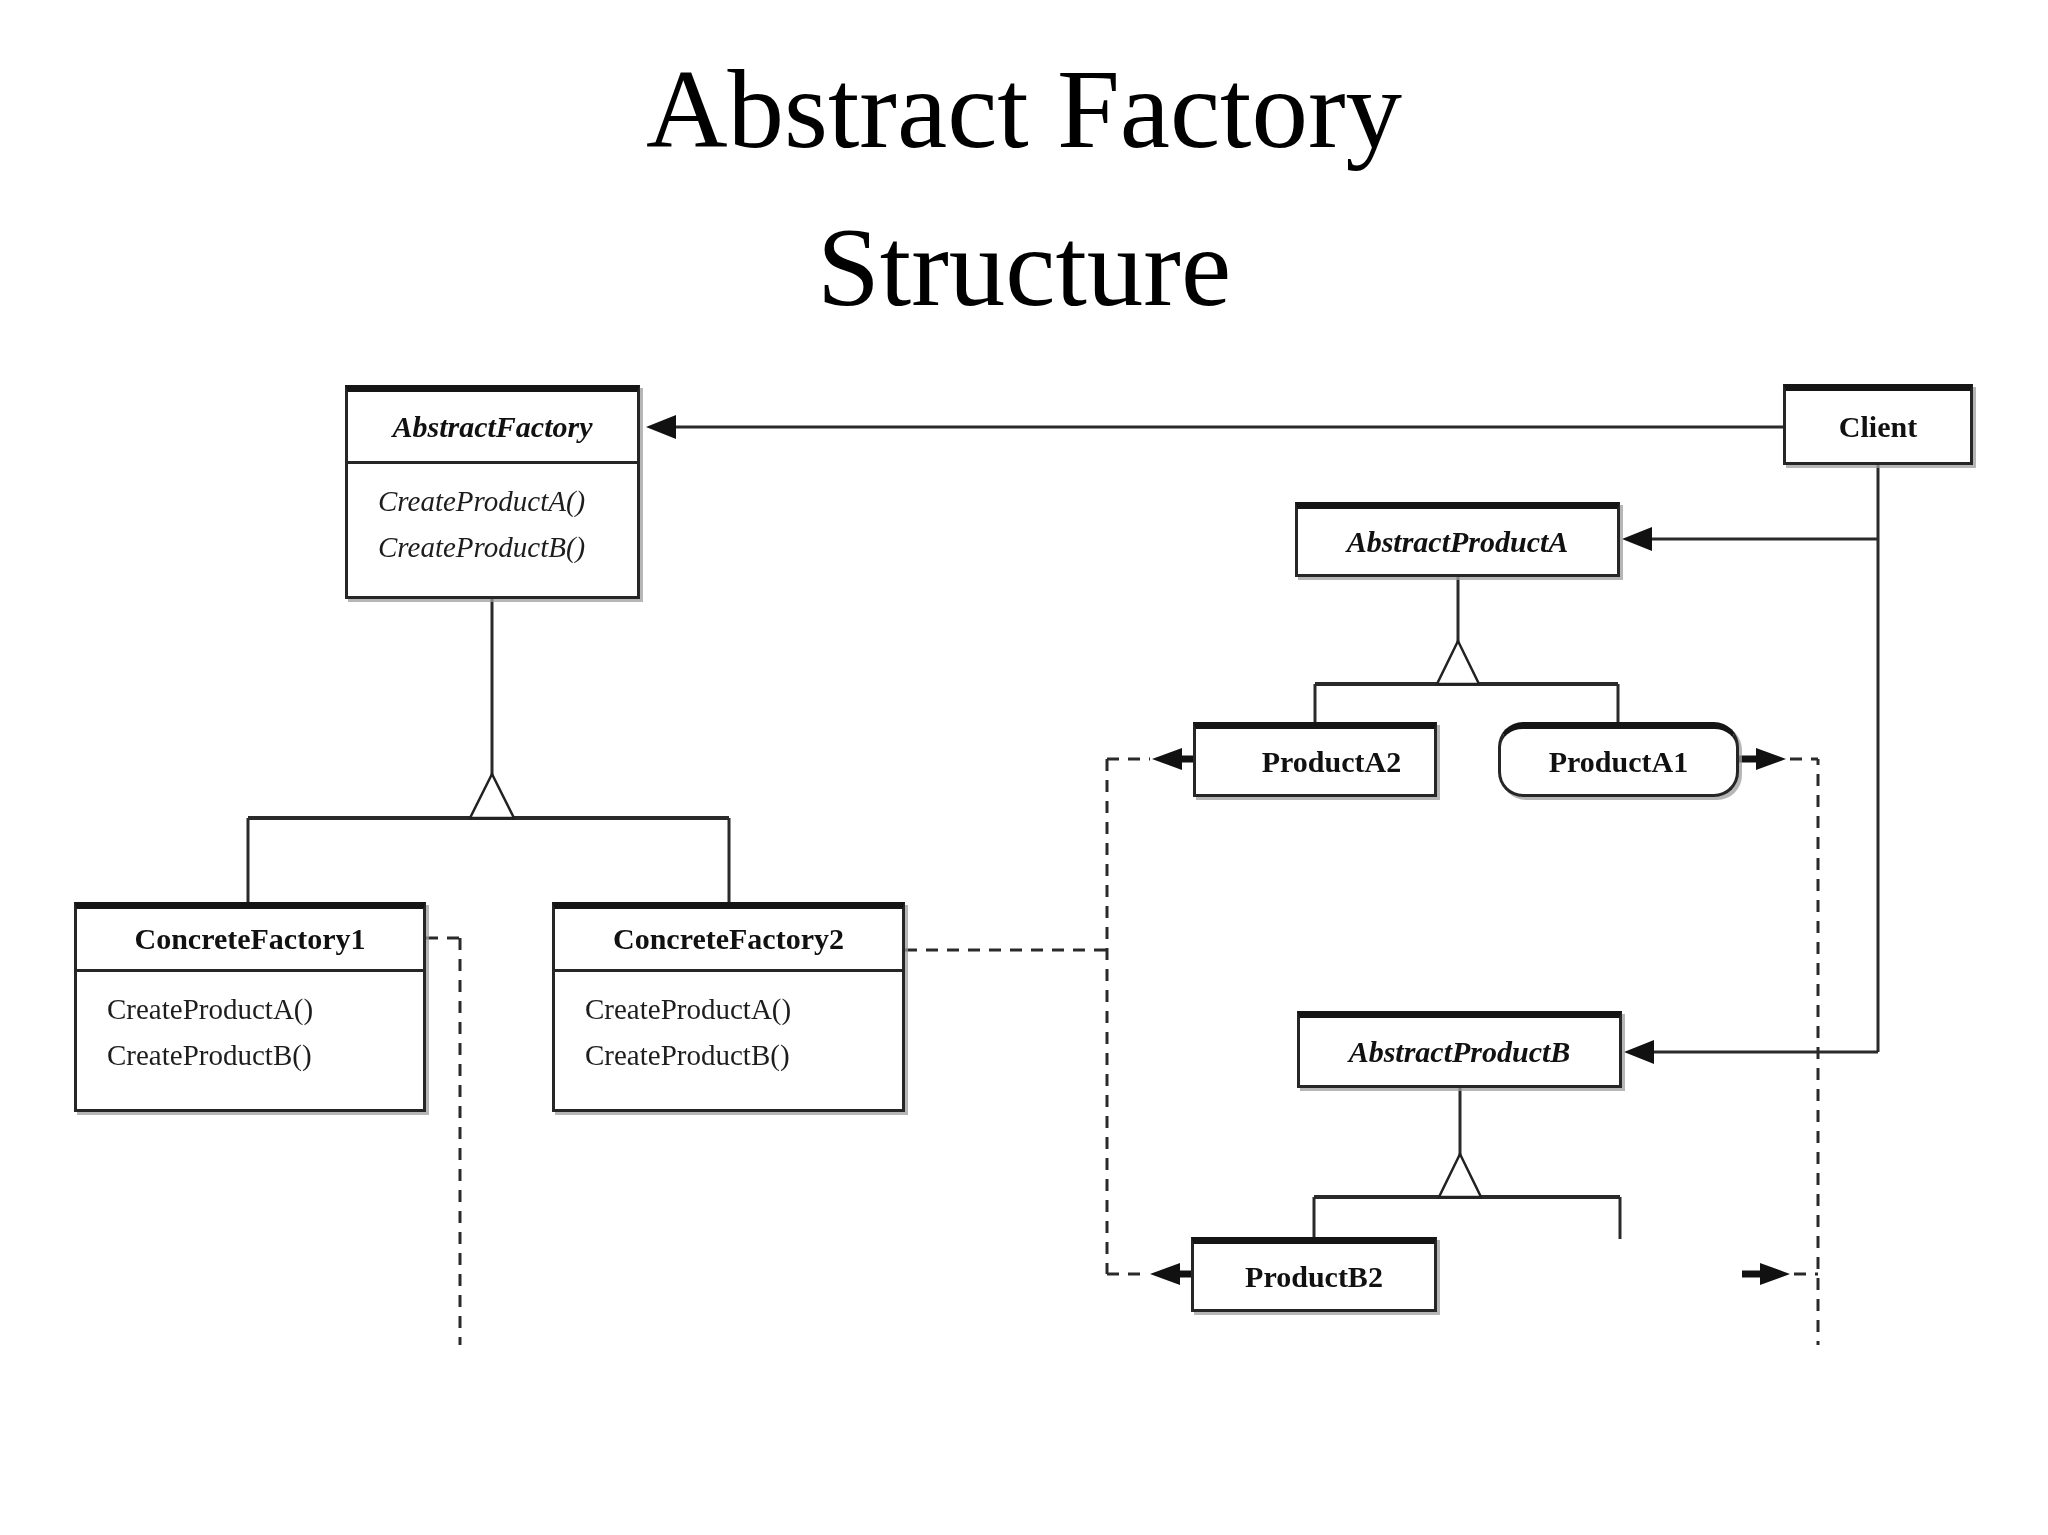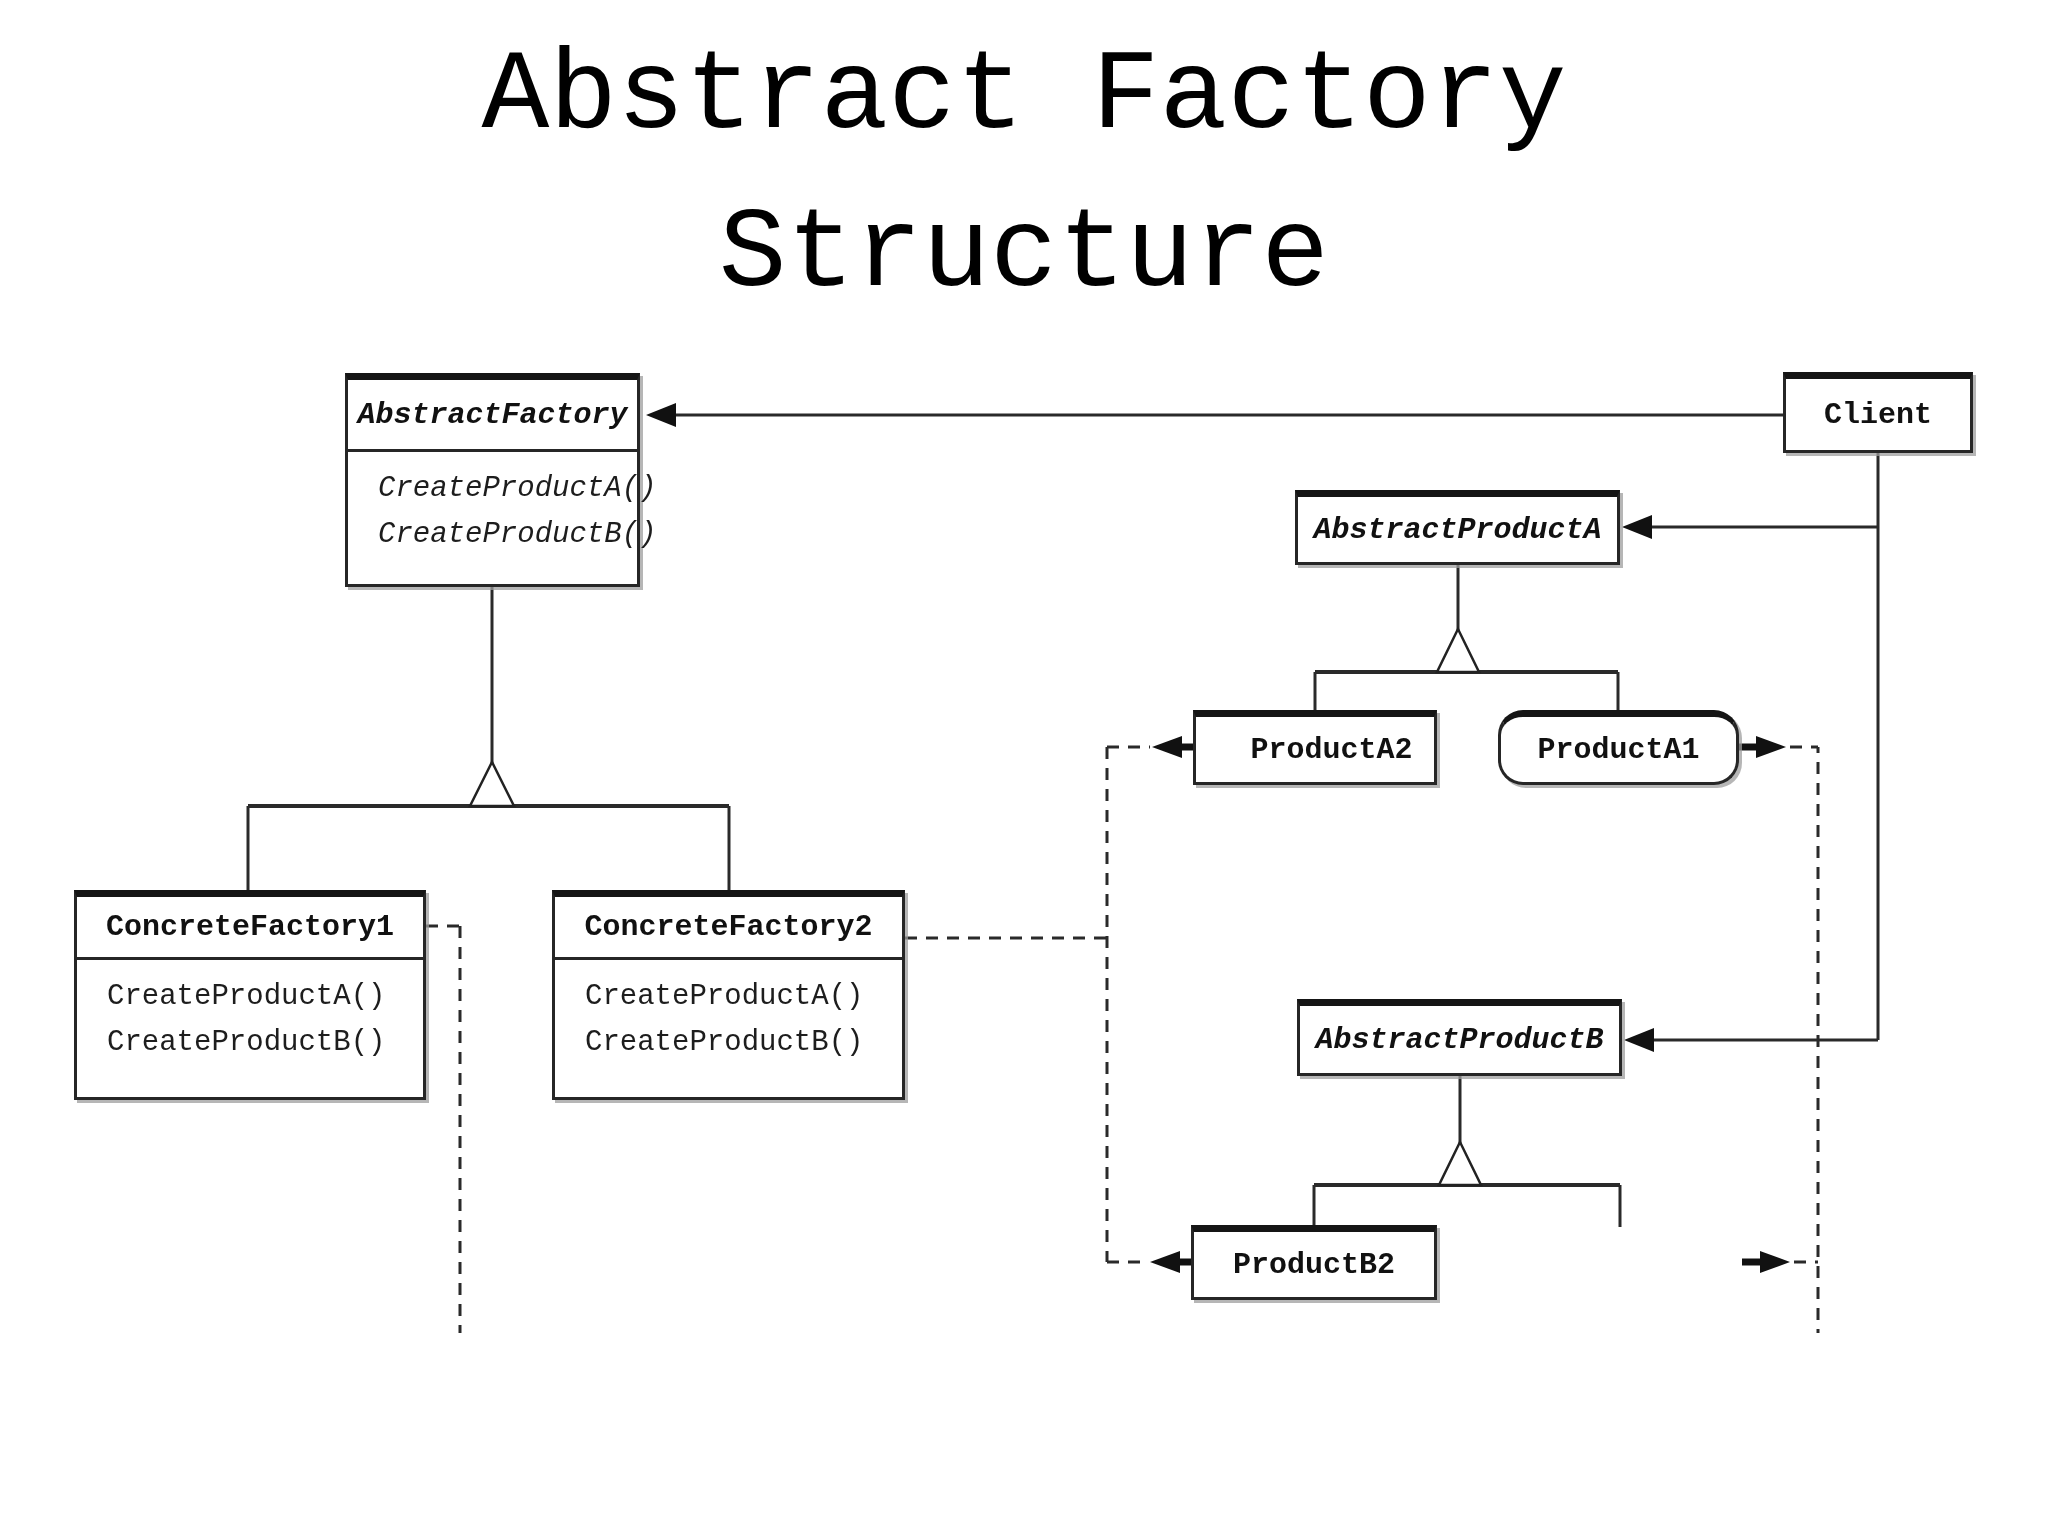--- a/index.html
+++ b/index.html
@@ -1,20 +1,21 @@
 <!DOCTYPE html>
 <html><head>
 <meta charset="utf-8">
 <style>
   html,body { margin:0; padding:0; background:#fff; }
   #page {
     position:relative; width:2048px; height:1333px;
     background:#ffffff; overflow:hidden;
-    font-family:Liberation Mono, monospace;
+    font-family:Liberation Serif, serif;
     color:#111;
+    margin-top:12px;
   }
   #slide-title {
     position:absolute; top:18px; left:0; width:2048px;
     text-align:center; font-size:113px; line-height:1.4;
     color:#000; letter-spacing:0px;
   }
   #connector-layer { position:absolute; left:0; top:0; }
   .uml-box {
     position:absolute; box-sizing:border-box; background:#ffffff;
     border:3px solid #262626; border-top:7px solid #151515;

